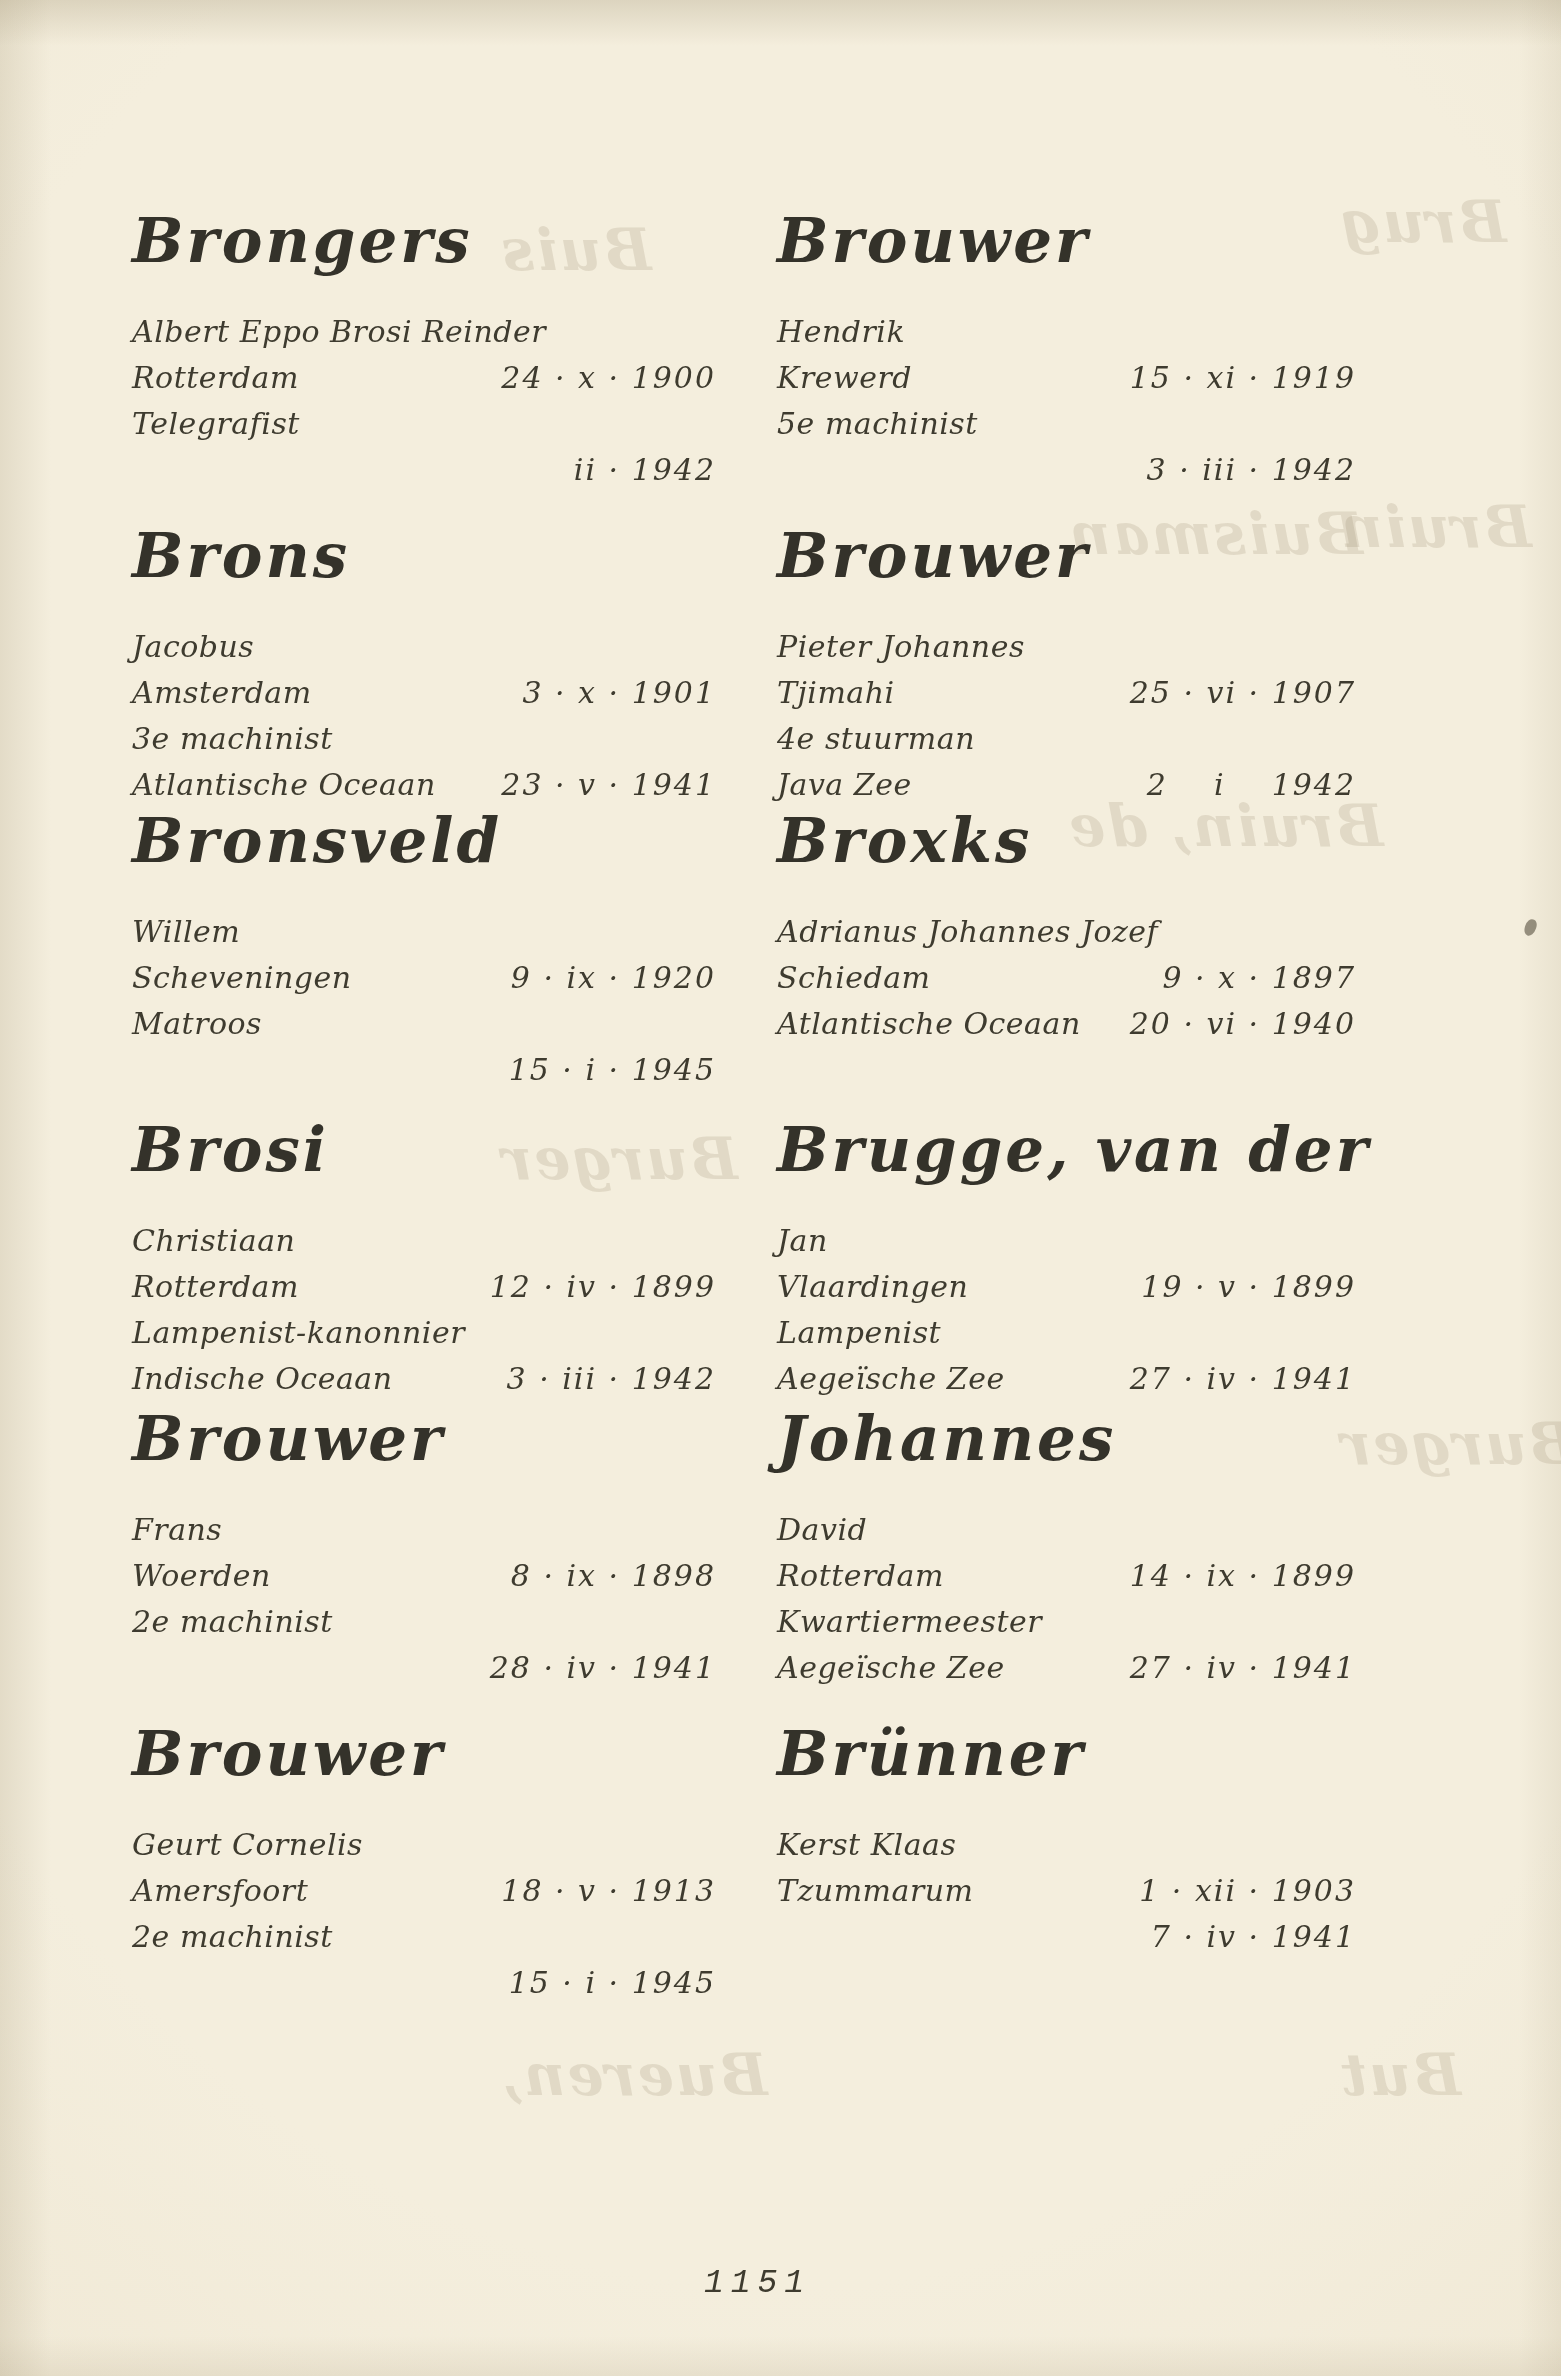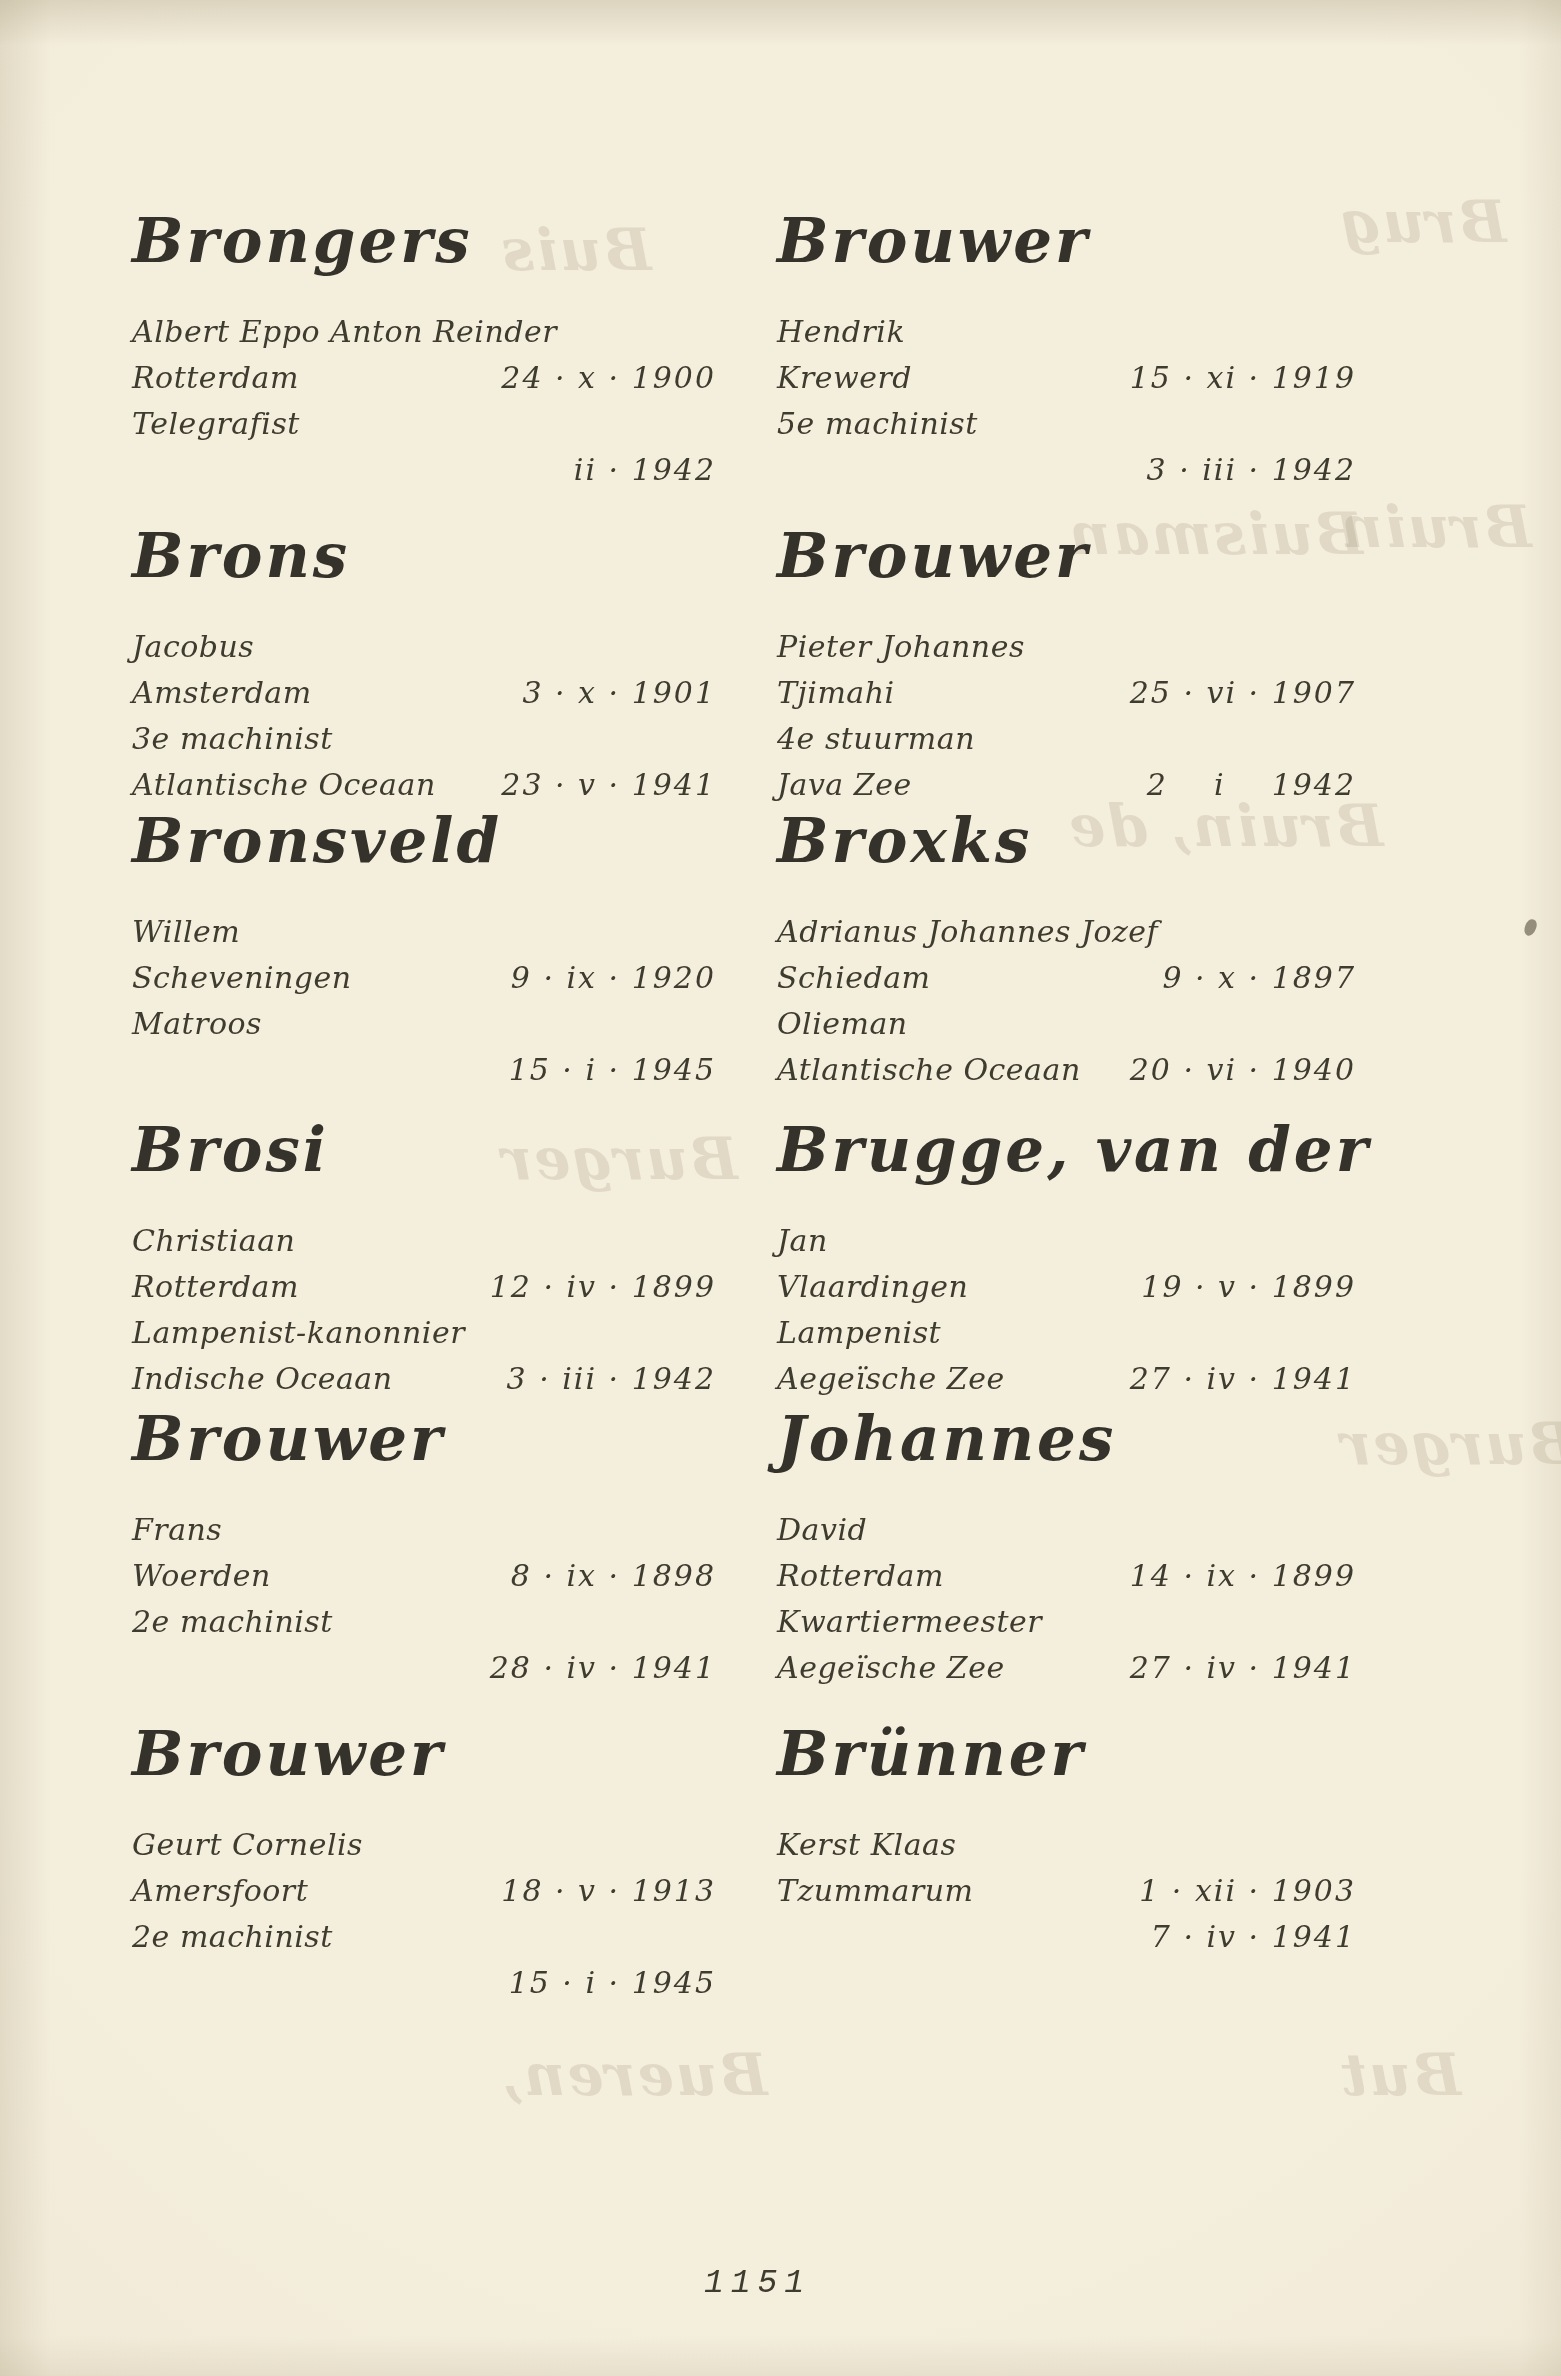--- a/index.html
+++ b/index.html
@@ -56,21 +56,21 @@
   <div class="ghost g4">Bruin, de</div>
   <div class="ghost g5">Burger</div>
   <div class="ghost g6">Burger</div>
   <div class="ghost g7">Bueren,</div>
   <div class="ghost g8">But</div>
 
   <section class="col col-left">
       <article class="entry e0">
         <h2 class="surname">Brongers</h2>
         <div class="row">
-          <span class="l">Albert Eppo Anton Reinder</span>
+          <span class="l">Albert Eppo Brosi Reinder</span>
           <span class="r"></span>
         </div>
         <div class="row">
           <span class="l">Rotterdam</span>
           <span class="r">24 · x · 1900</span>
         </div>
         <div class="row">
           <span class="l">Telegrafist</span>
           <span class="r"></span>
         </div>
@@ -218,24 +218,20 @@
         <h2 class="surname">Broxks</h2>
         <div class="row">
           <span class="l">Adrianus Johannes Jozef</span>
           <span class="r"></span>
         </div>
         <div class="row">
           <span class="l">Schiedam</span>
           <span class="r">9 · x · 1897</span>
         </div>
         <div class="row">
-          <span class="l">Olieman</span>
-          <span class="r"></span>
-        </div>
-        <div class="row">
           <span class="l">Atlantische Oceaan</span>
           <span class="r">20 · vi · 1940</span>
         </div>
       </article>
       <article class="entry e3">
         <h2 class="surname">Brugge, van der</h2>
         <div class="row">
           <span class="l">Jan</span>
           <span class="r"></span>
         </div>

